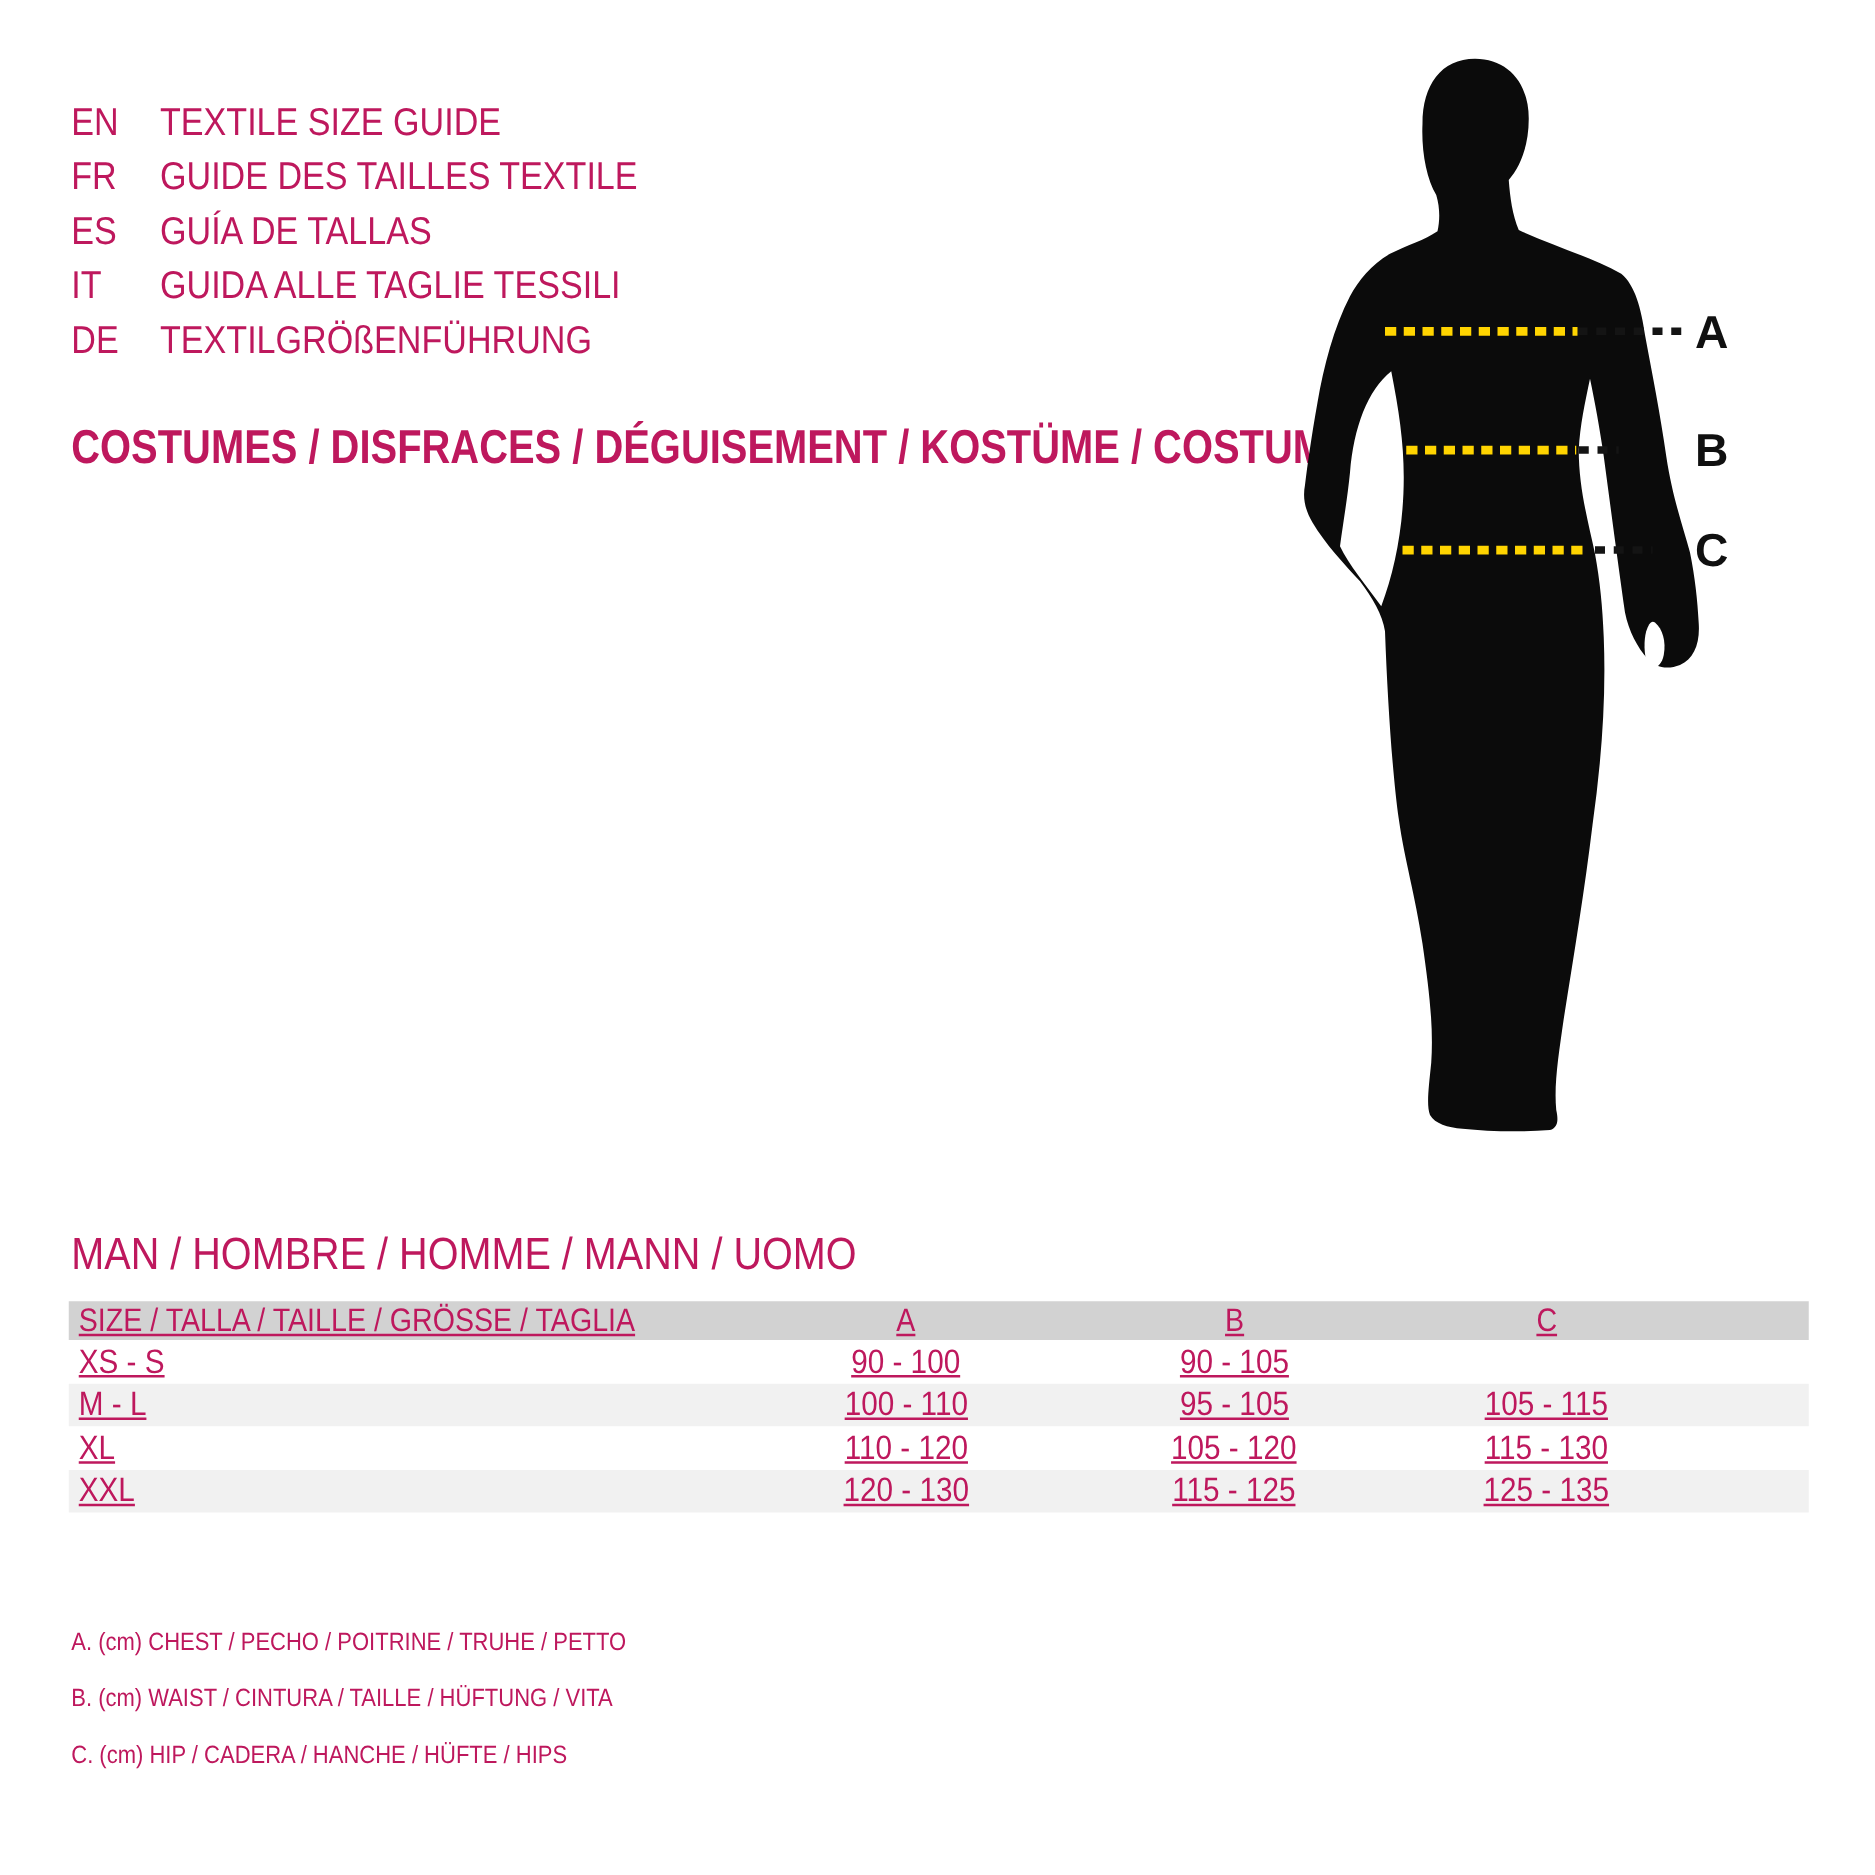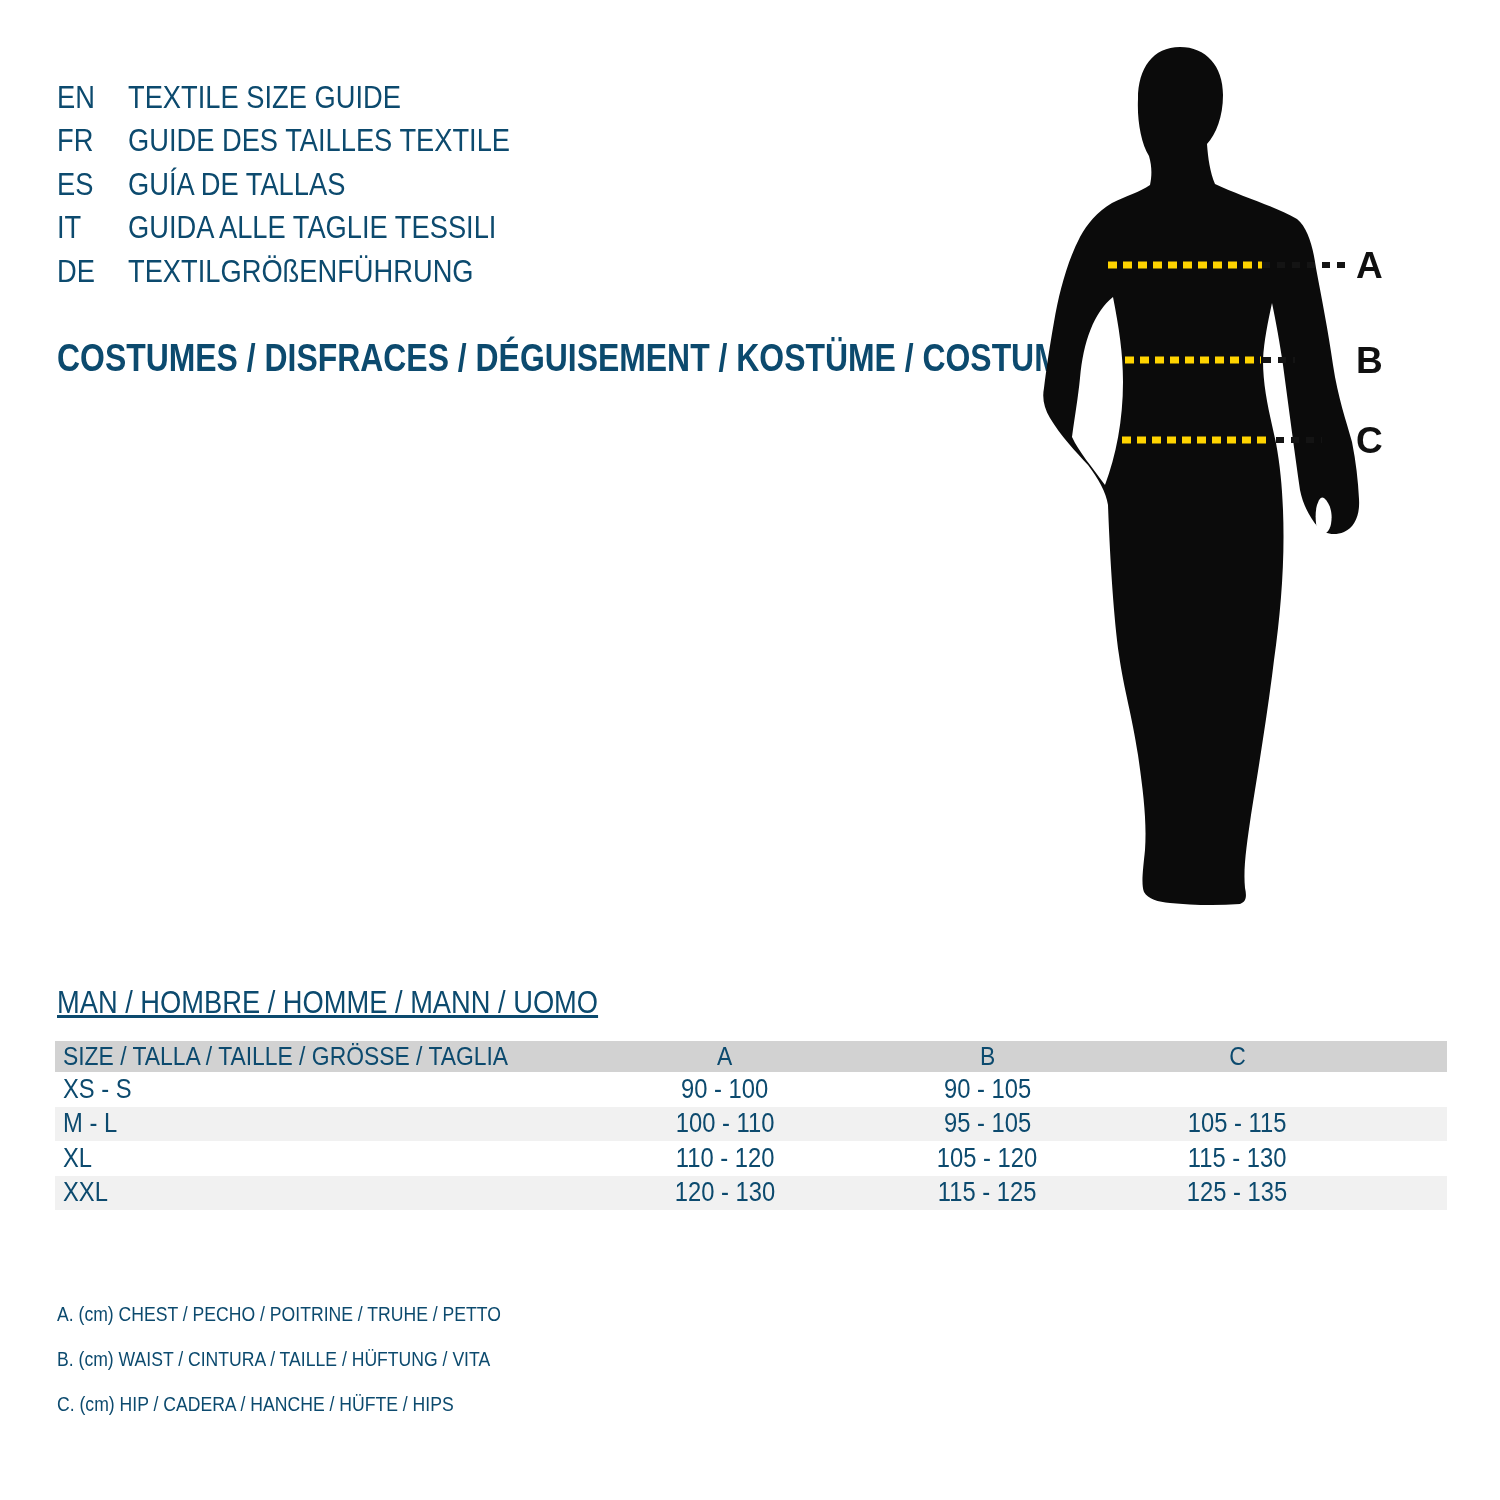--- a/index.html
+++ b/index.html
@@ -1,42 +1,42 @@
 <!DOCTYPE html>
 <html><head>
 <meta charset="utf-8">
 <style>
   html,body { margin:0; padding:0; background:#ffffff; }
   .canvas {
     position:relative; width:1500px; height:1500px; background:#ffffff;
-    font-family:"Liberation Sans", sans-serif; color:#0c4a6e; overflow:hidden;
+    font-family:"Liberation Sans", sans-serif; color:#be185d; overflow:hidden;
   }
   .ctext { display:inline-block; transform:scaleX(0.88); transform-origin:0 50%; white-space:nowrap; }
   .ctext-c { transform-origin:50% 50%; }
   .ctext-tight { transform:scaleX(0.84); }
 
   
   .lang-list { position:absolute; left:57px; top:76px; }
   .lang-row { display:flex; align-items:center; height:43.5px; font-size:31px; }
   .lang-code { width:71px; flex:0 0 71px; }
 
   
   .category { position:absolute; left:57px; top:338px; height:40px; display:flex; align-items:center;
               font-size:38px; font-weight:800; }
 
   
   .figure { position:absolute; left:1000px; top:20px; width:480px; height:940px; }
   .fig-label { font-family:"Liberation Sans", sans-serif; font-weight:bold; font-size:37px; fill:#101010; }
 
   
-  .section-heading { position:absolute; left:57px; top:983px; height:40px; display:flex; align-items:center; font-size:31px;text-decoration:underline; }
+  .section-heading { position:absolute; left:57px; top:983px; height:40px; display:flex; align-items:center; font-size:36px; }
 
   
   .size-table { position:absolute; left:55px; top:1041px; width:1392px; font-size:27px; }
-  .t-row { display:grid; grid-template-columns:540px 260px 265px 235px; padding-right:108px; height:34.5px; }
+  .t-row { display:grid; grid-template-columns:540px 260px 265px 235px; padding-right:108px; height:34.5px;text-decoration:underline; }
   .t-head { height:31px; background:#d2d2d2; font-size:26px; }
   .t-row.alt { background:#f1f1f1;text-align:center; }
   .cell { display:flex; align-items:center; overflow:visible; }
   .cell.left { padding-left:8px; }
   .cell.center { justify-content:center; }
 
   
   .legend { position:absolute; left:57px; top:1292px; }
   .legend-line { height:45px; display:flex; align-items:center; font-size:20px; }
 </style>

